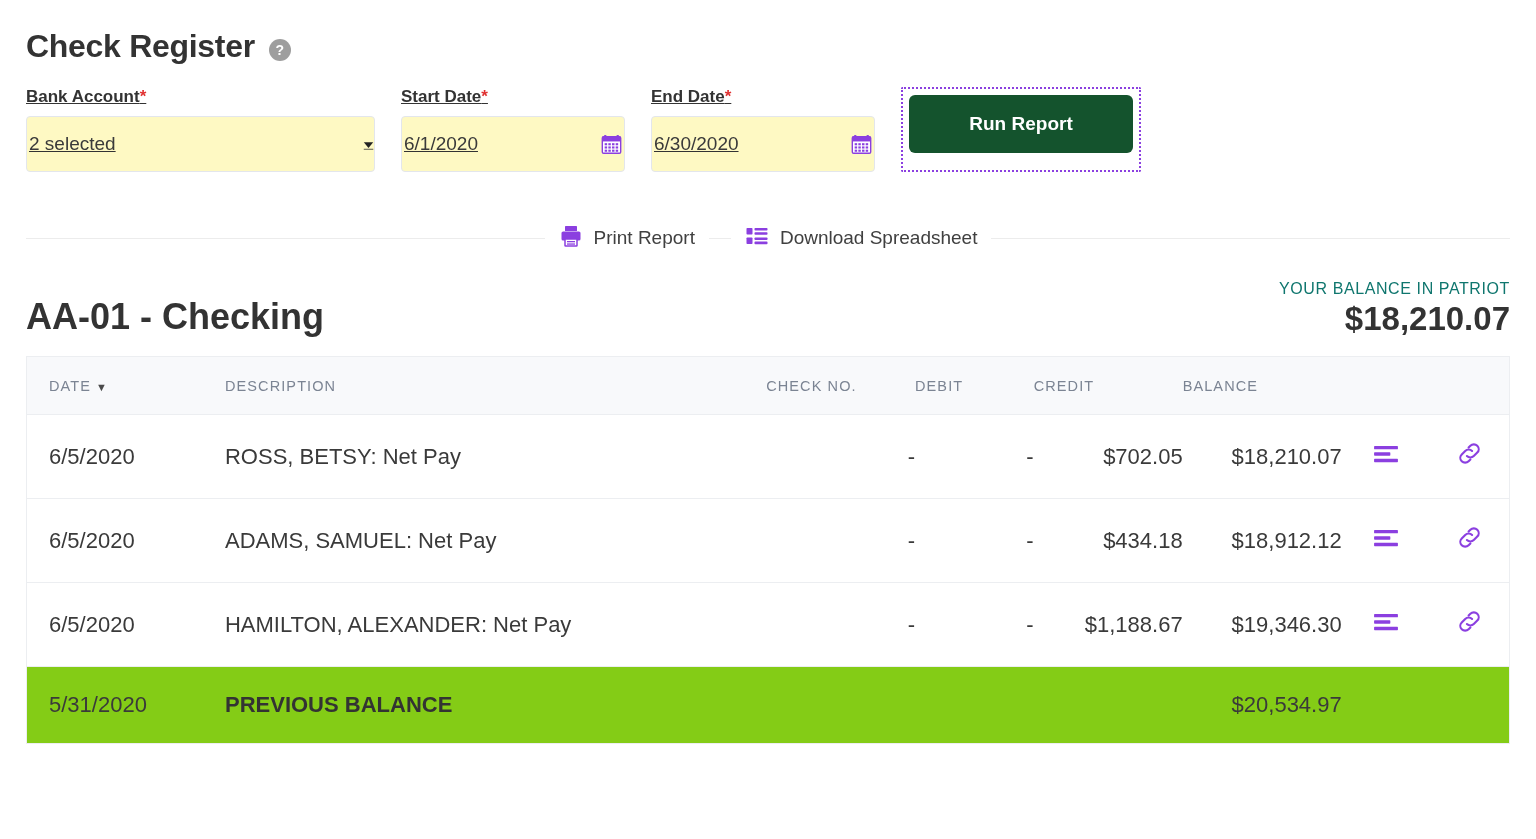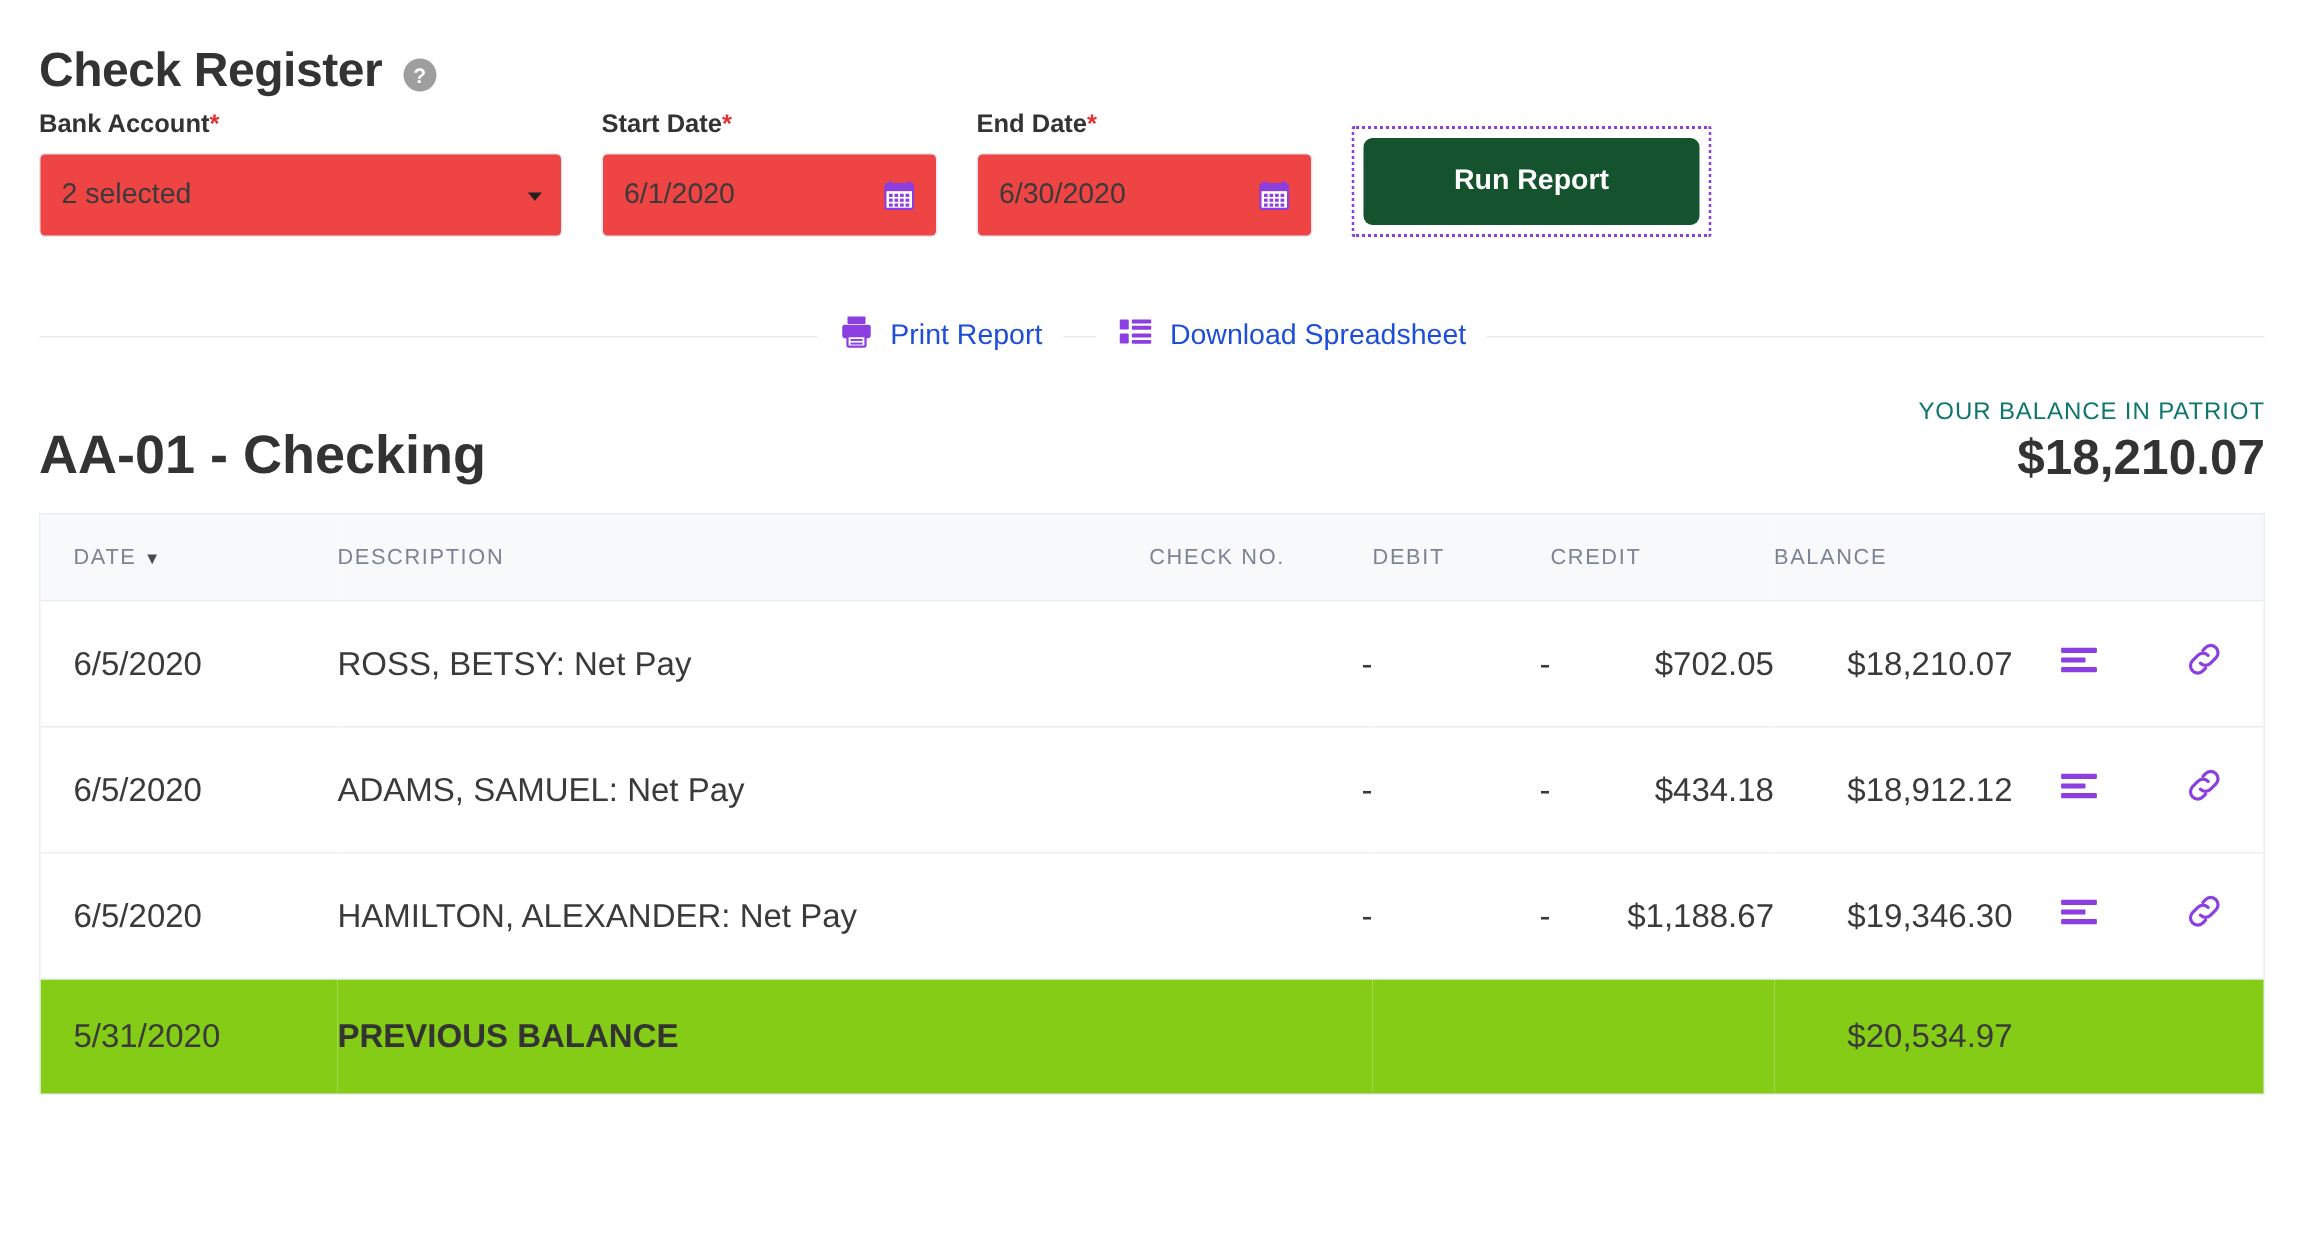--- a/index.html
+++ b/index.html
@@ -22,35 +22,35 @@
   .help-icon {
     width: 22px; height: 22px; border-radius: 50%;
     background: #9e9e9e; color: #ffffff;
     font-size: 14px; font-weight: bold;
     display: flex; align-items: center; justify-content: center;
     margin-left: 14px; margin-top: 6px; cursor: pointer;
     font-family: "Liberation Sans", sans-serif;
   }
 
   
-  .filters { display: flex; align-items: flex-end; margin-top: 8px; }
+  .filters { display: flex; margin-top: 22px; text-decoration: underline; }
   .field { margin-right: 26px; }
   .field-label {
     font-size: 17px; font-weight: bold; color: #333333;
     margin-bottom: 9px; display: block;
   }
   .req { color: #e03131; font-weight: bold; }
   .control {
     position: relative;
     height: 56px;
     border: 1px solid #e3e6ec;
     border-radius: 4px;
-    background: #ef4444;
+    background: #fef9c3;
     display: flex; align-items: center;
-    padding: 0 14px;
+    padding: 0 2px;
     font-size: 19px; color: #333333;
   }
   .select-control { width: 349px; cursor: pointer; }
   .date-control { width: 224px; cursor: text; }
   .control-value { flex: 1; color: #3a3a3a; }
   .chevron {
     font-size: 14px; color: #222; line-height: 1;
     margin-left: 8px; transform: scaleX(1.35) scaleY(0.8);
   }
   .cal-icon { width: 21px; height: 21px; flex: 0 0 auto; }
@@ -68,21 +68,21 @@
     position: relative; margin-top: 46px;
     height: 40px; display: flex; align-items: center; justify-content: center;
   }
   .actions-row:before {
     content: ""; position: absolute; left: 0; right: 0; top: 50%;
     height: 1px; background: #ececec;
   }
   .action-link {
     position: relative; z-index: 2; background: #ffffff;
     display: flex; align-items: center; gap: 11px;
-    color: #1d4ed8; font-size: 19px; text-decoration: none;
+    color: #404040; font-size: 19px; text-decoration: none;
     padding: 0 14px; cursor: pointer;
   }
   .action-link + .action-link { margin-left: 22px; }
 
   
   .acct-head {
     display: flex; align-items: flex-end; justify-content: space-between;
     margin-top: 22px;
   }
   .acct-name { font-size: 36px; font-weight: bold; color: #333333; }

